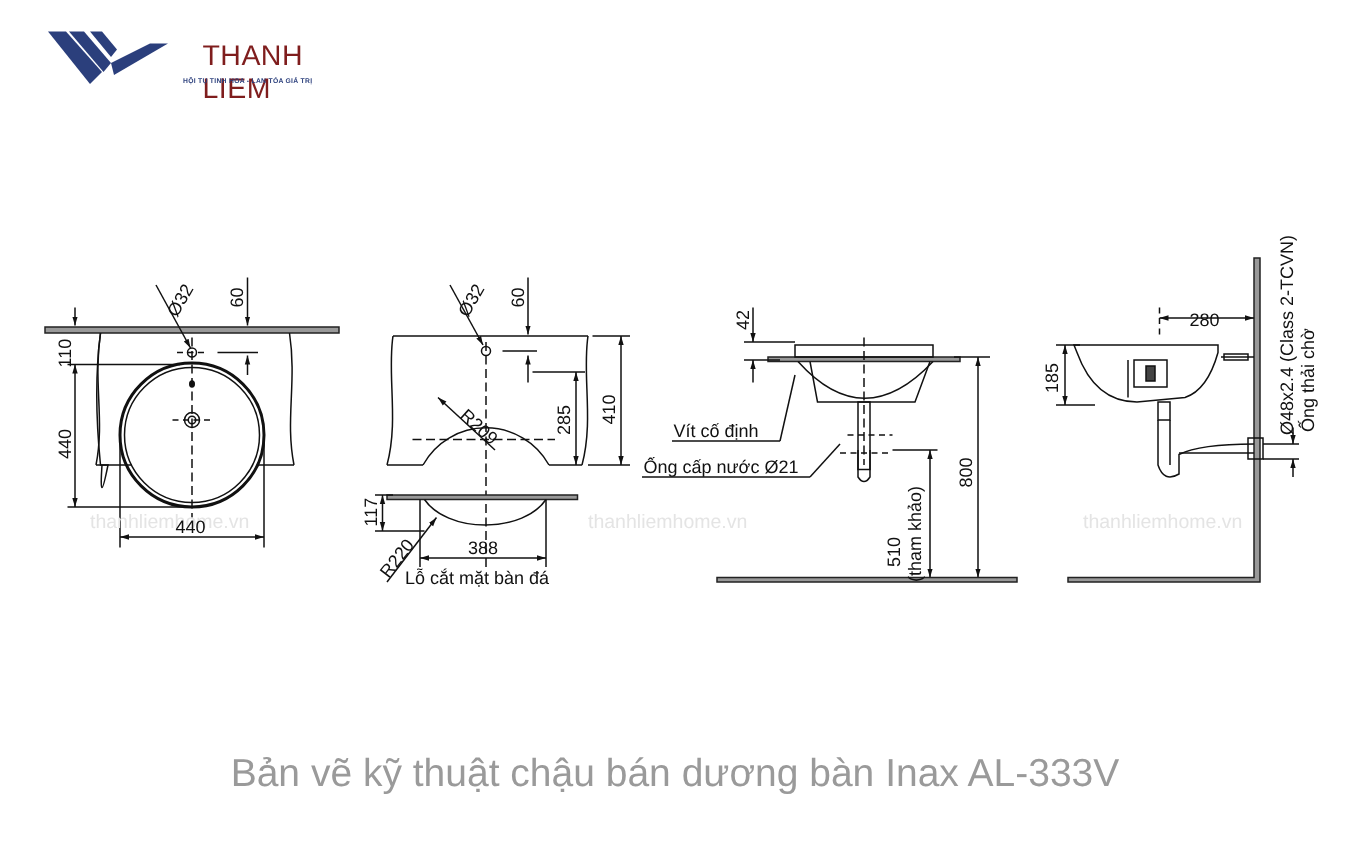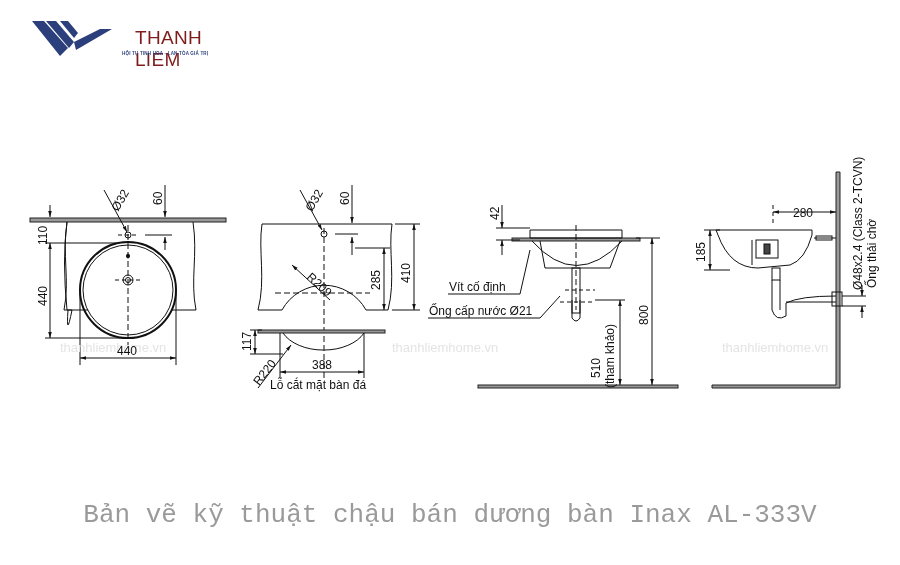--- a/index.html
+++ b/index.html
@@ -1,21 +1,21 @@
 <!DOCTYPE html>
 <html><head>
 <meta charset="utf-8">
 <style>
   html, body { margin:0; padding:0; background:#ffffff; }
   body { width:900px; height:565px; position:relative; overflow:hidden; font-family:"Liberation Sans", sans-serif; }
   .logo { position:absolute; left:30px; top:18px; width:220px; height:45px; }
   .logo-name { position:absolute; left:84px; top:9px; font-size:19px; color:#7f1d1d; letter-spacing:0.3px; font-family:"Liberation Sans", sans-serif;margin-left:21px; }
   .logo-tag { position:absolute; left:92px; top:33px; font-size:4.5px; color:#2b3f7c; letter-spacing:0.2px; font-weight:bold; }
   svg.drawing { position:absolute; left:0; top:0; }
-  .caption { position:absolute; left:0; width:900px; top:500px; text-align:center; font-size:26px; color:#9a9a9a; font-family:Liberation Mono, monospace; }
+  .caption { position:absolute; left:0; width:900px; top:500px; text-align:center; font-size:26px; color:#9a9a9a; font-family:Liberation Sans, sans-serif; }
   .wm { fill:#e4e4e4; font-size:13px; font-family:"Liberation Sans", sans-serif; }
   .dim { font-size:12px; fill:#111; font-family:"Liberation Sans", sans-serif; }
   .lbl { font-size:12px; fill:#111; font-family:"Liberation Sans", sans-serif; }
 </style>
 </head>
 <body>
 
 <div class="logo">
   <svg width="90" height="45" viewBox="0 0 90 45">
     <polygon points="2,3 14,3 38,30 30,38" fill="#2b3f7c"></polygon>

